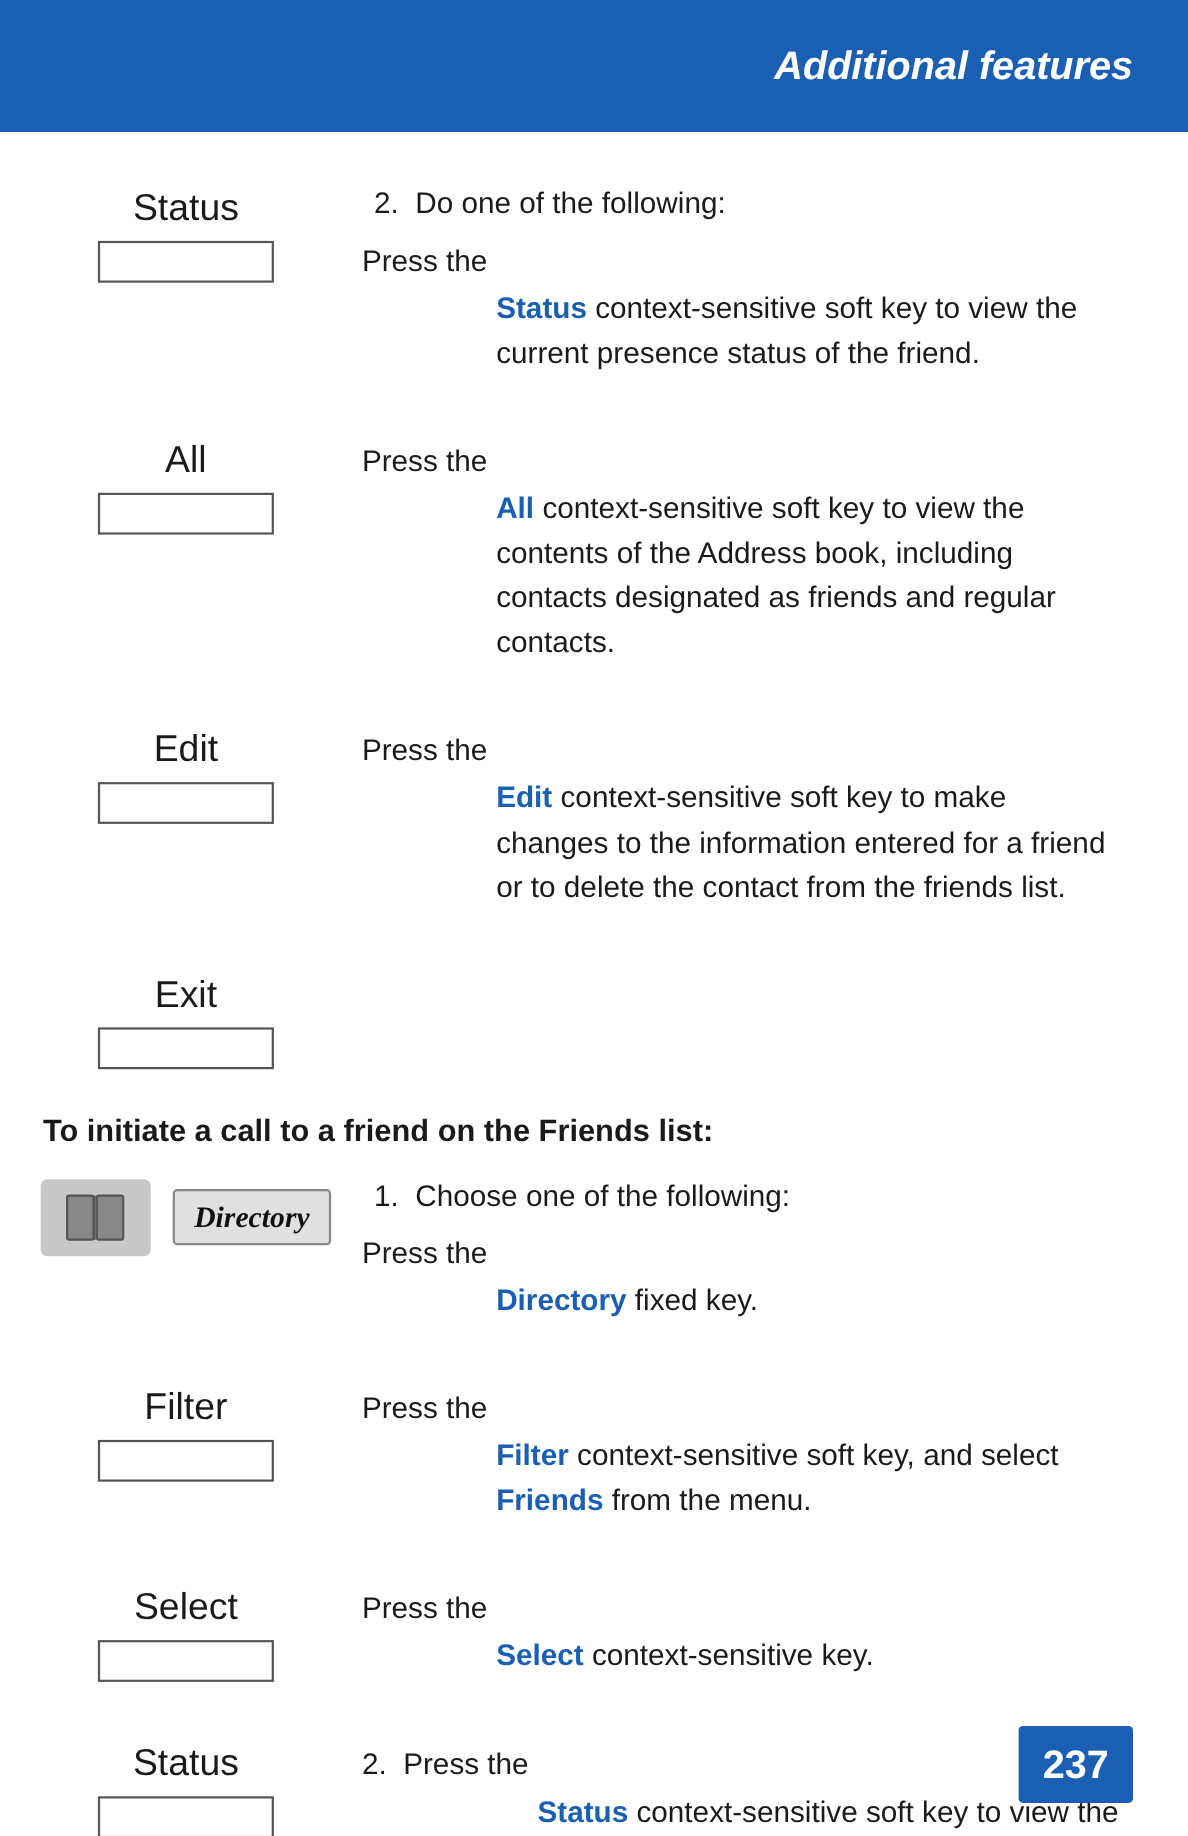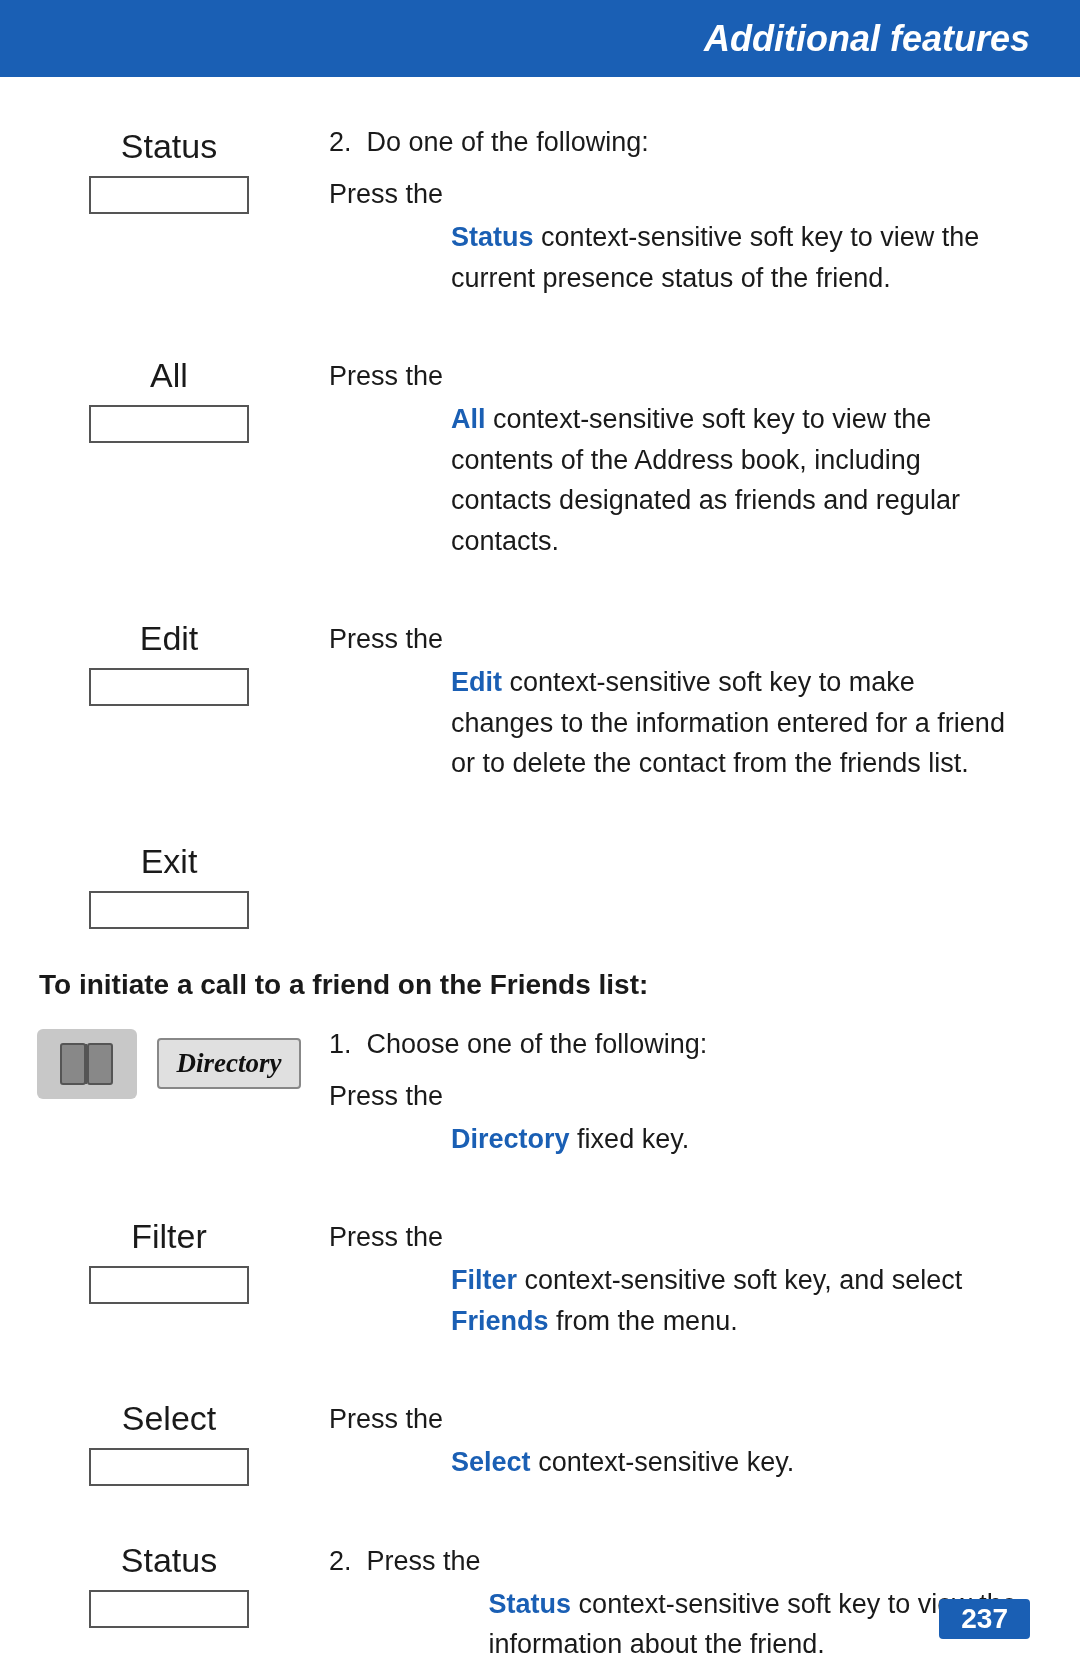--- a/index.html
+++ b/index.html
@@ -10,21 +10,21 @@
       font-family: Arial, sans-serif;
       font-size: 28px;
       color: #1a1a1a;
       position: relative;
       overflow: hidden;
     }
 
     
     .header {
       background: #1a5fb4;
-      height: 77px;
+      height: 120px;
       display: flex;
       align-items: center;
       justify-content: flex-end;
       padding-right: 50px;
     }
     .header-title {
       color: #ffffff;
       font-size: 36px;
       font-weight: bold;
       font-style: italic;
@@ -115,29 +115,30 @@
       font-family: Georgia, serif;
     }
 
     
     .page-number {
       position: absolute;
       bottom: 30px;
       right: 50px;
       background: #1a5fb4;
       color: #ffffff;
-      font-size: 28px;
-      font-weight: bold;
-      padding: 4px 22px;
+      font-size: 36px;
+      font-weight: bold;
+      padding: 14px 22px;
       border-radius: 4px;
     }
 
     .step-intro {
       font-size: 27px;
       margin-bottom: 16px;
+      margin-left: 11px;
     }
 
     .bullet-item {
       display: flex;
       margin-bottom: 18px;
       font-size: 27px;
       line-height: 1.5;
     }
 
     .press-label {

